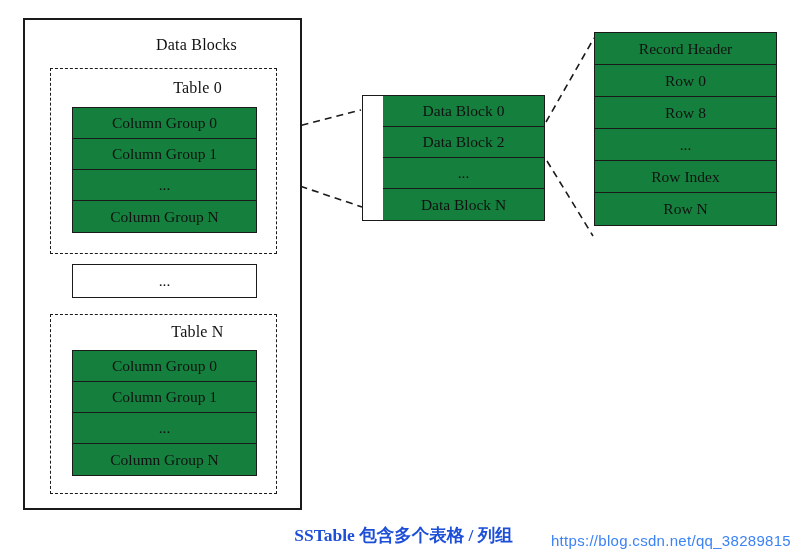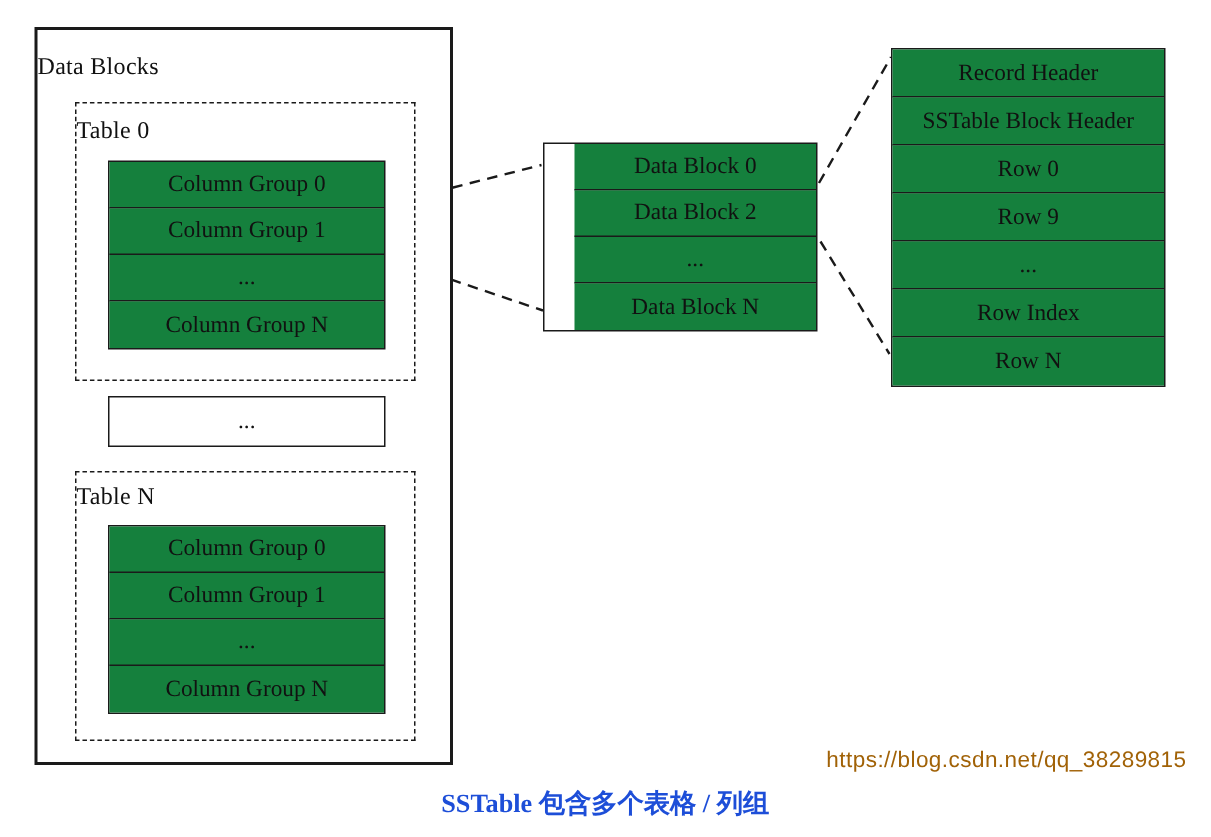--- a/index.html
+++ b/index.html
@@ -33,23 +33,25 @@
   .dashed-box {
     position: absolute;
     box-sizing: border-box;
     border: 1.6px dashed #1a1a1a;
     background: transparent;
   }
   .group-title {
     position: absolute;
     left: 0;
     width: 100%;
+    text-align: center;
     font-size: 16px;
     letter-spacing: 0.2px;
     color: #111111;
+    padding-left: 34px;
   }
   .stack {
     position: absolute;
     box-sizing: border-box;
     border: 1.7px solid #1a1a1a;
     background: #ffffff;
   }
   .stack .row {
     box-sizing: border-box;
     height: 31px;
@@ -79,24 +81,24 @@
     top: 523px;
     width: 807px;
     text-align: center;
     font-size: 17.5px;
     font-weight: 600;
     color: #1d4ed8;
   }
   .watermark {
     position: absolute;
     right: 16px;
-    top: 498px;
+    top: 532px;
     font-family: "Liberation Sans", "DejaVu Sans", sans-serif;
     font-size: 15px;
-    color: #a16207;
+    color: #3b82f6;
     letter-spacing: 0.3px;
   }
 </style>
 </head>
 <body>
 
 <div class="canvas">
 
   <svg class="overlay" viewBox="0 0 807 558" xmlns="http://www.w3.org/2000/svg">
     <line x1="255" y1="137" x2="361" y2="110" stroke="#1a1a1a" stroke-width="1.6" stroke-dasharray="7 5"></line>
@@ -133,23 +135,22 @@
 
   <div class="stack" style="left:362px; top:95px; width:183px;padding-left:20px;">
     <div class="row">Data Block 0</div>
     <div class="row">Data Block 2</div>
     <div class="row">...</div>
     <div class="row">Data Block N</div>
   </div>
 
   <div class="stack right-stack" style="left:594px; top:32px; width:183px;">
     <div class="row">Record Header</div>
-    <div class="row">SSTable Block Header</div>
     <div class="row">Row 0</div>
-    <div class="row">Row 9</div>
+    <div class="row">Row 8</div>
     <div class="row">...</div>
     <div class="row">Row Index</div>
     <div class="row">Row N</div>
   </div>
 
   <div class="caption">SSTable 包含多个表格 / 列组</div>
 
   <div class="watermark">https://blog.csdn.net/qq_38289815</div>
 
 </div>

